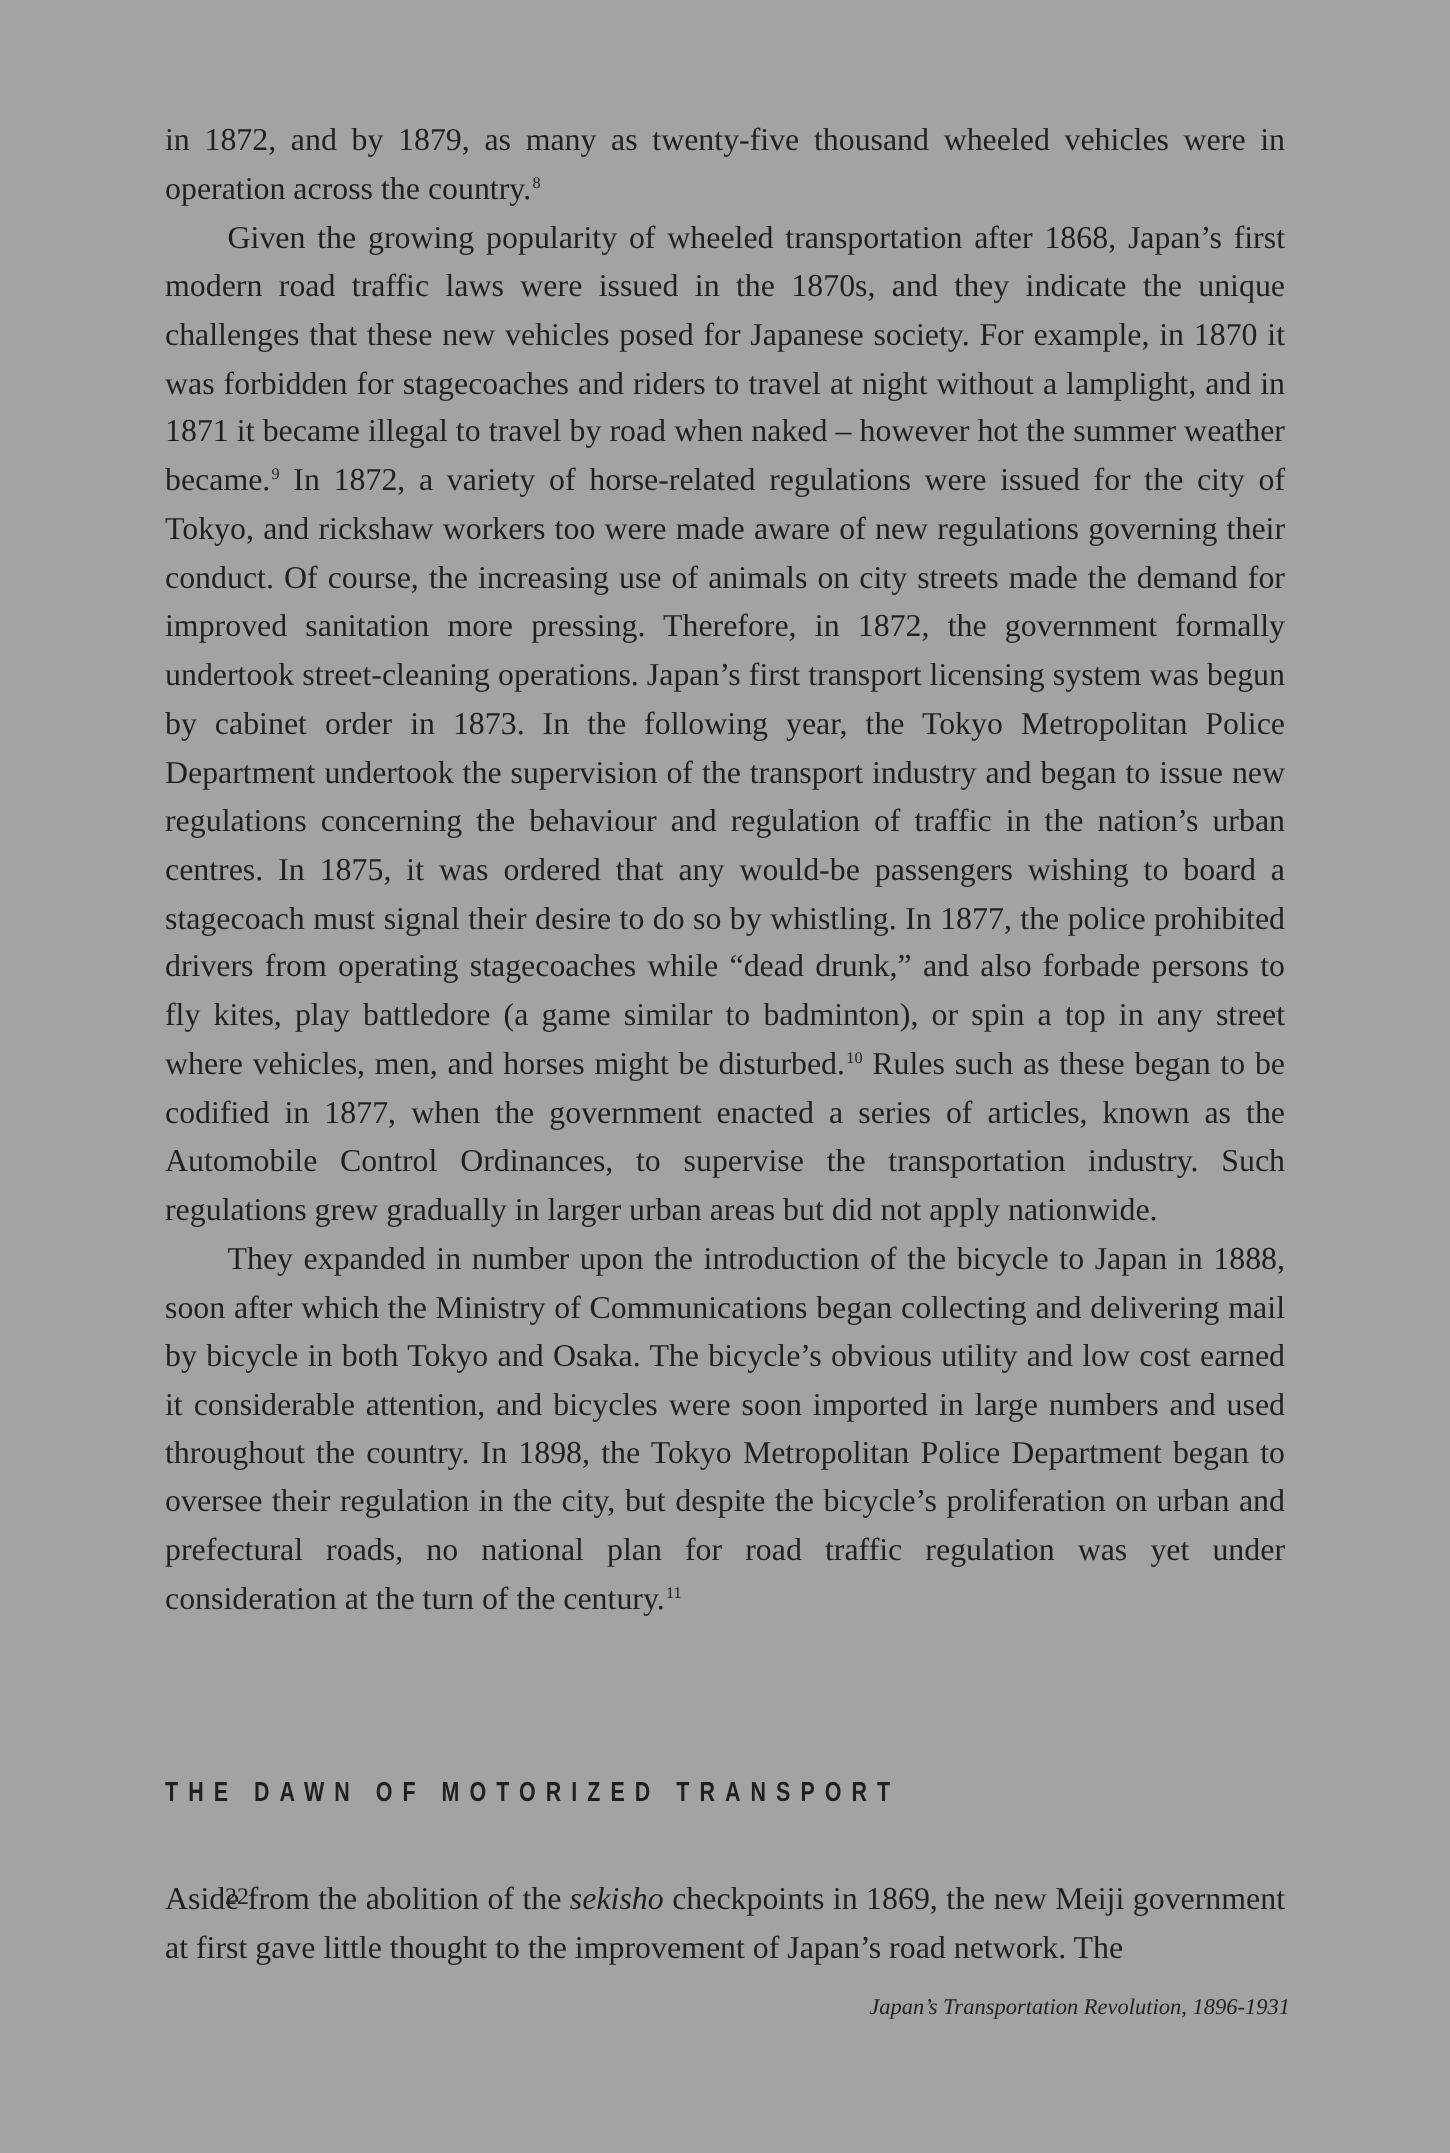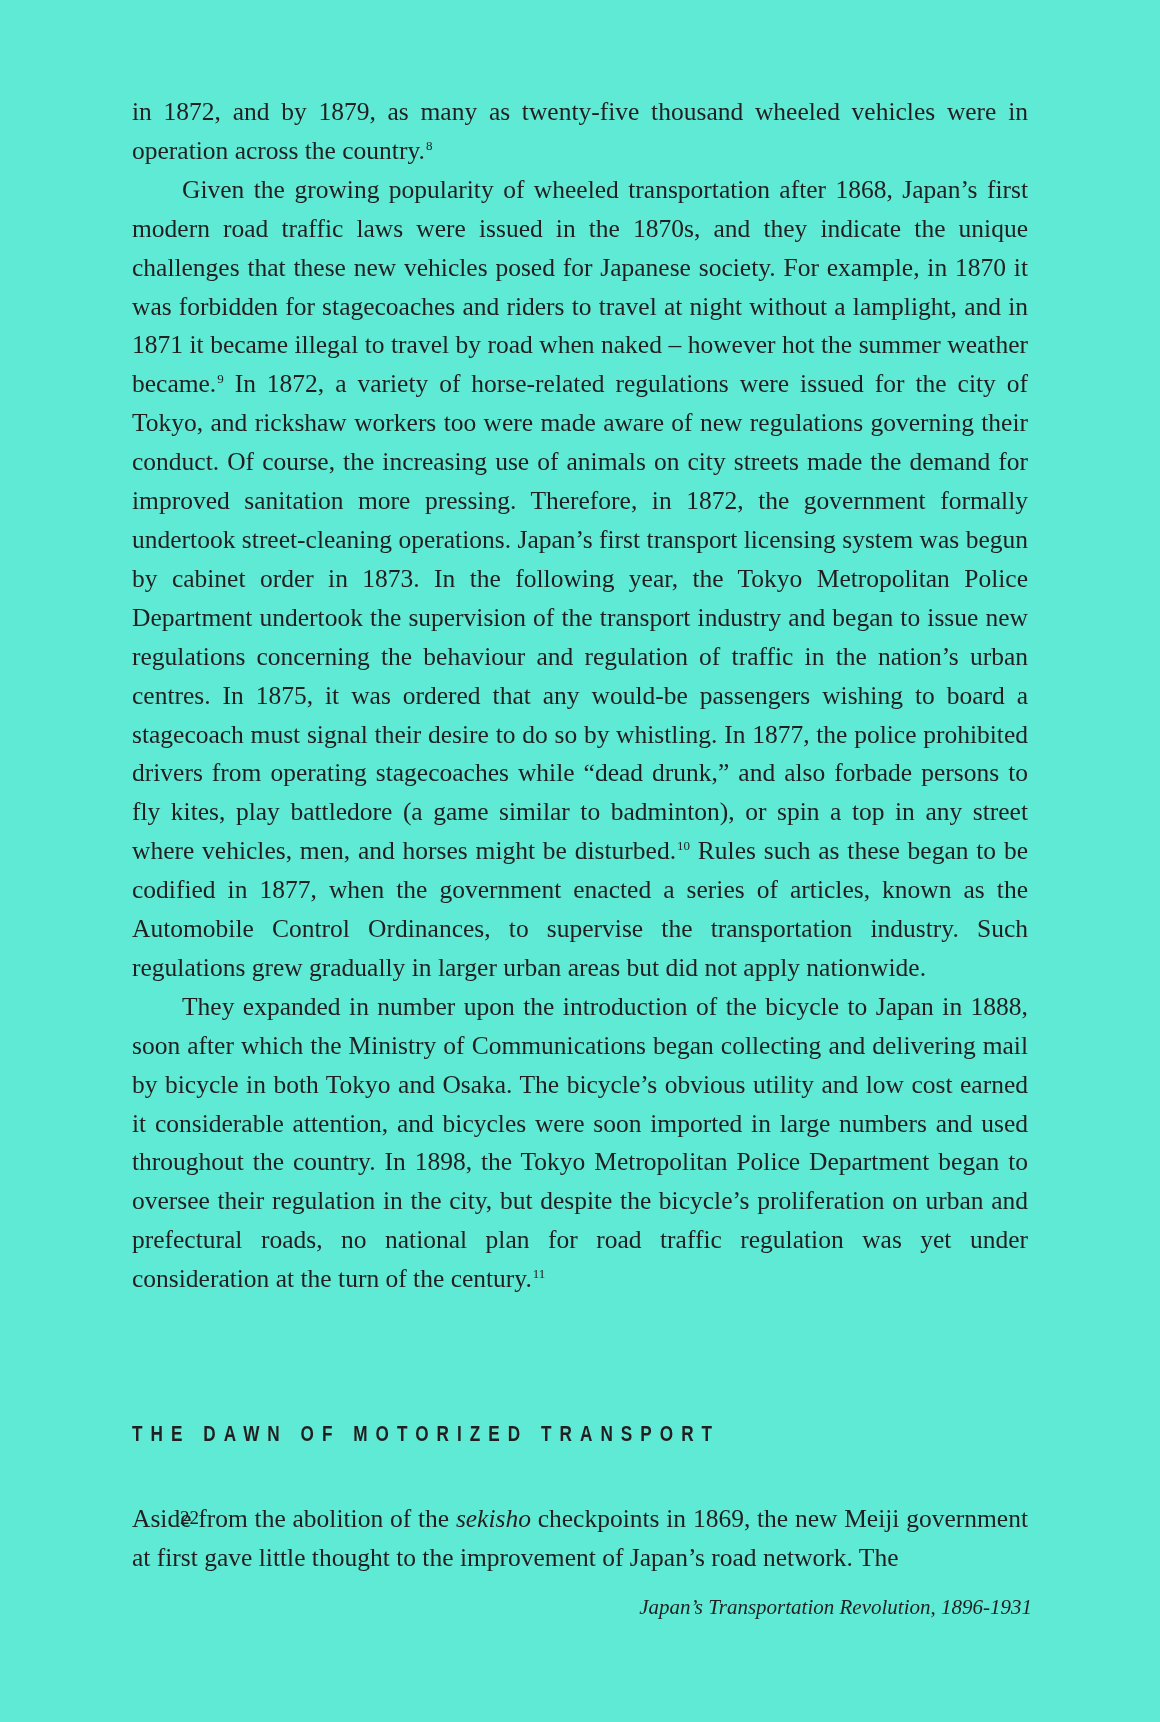--- a/index.html
+++ b/index.html
@@ -1,17 +1,17 @@
 <!DOCTYPE html>
 <html><head>
 <meta charset="utf-8">
 <style>
   html, body { margin: 0; padding: 0; background: #ffffff; }
   body { width: 1160px; height: 1722px; position: relative; overflow: hidden; }
-  .page { position: absolute; left: 0; top: 0; width: 1160px; height: 1722px; background: #5eead4; }
+  .page { position: absolute; left: 0; top: 0; width: 1160px; height: 1722px; background: #a3a3a3; }
   .column {
     position: absolute; left: 132px; top: 93px; width: 896px;
     font-family: "Liberation Serif", "DejaVu Serif", serif;
     font-size: 25.5px; line-height: 38.9px; color: #231f20;
     text-align: justify; hyphens: none;
   }
   .column p { margin: 0; }
   .column p.indent { text-indent: 50px; }
   sup.fn { font-size: 13px; line-height: 0; vertical-align: 9px; margin-left: 1px; }
   .heading {
@@ -29,21 +29,21 @@
   }
   .column2 p { margin: 0; }
   .footer-num {
     position: absolute; left: 180px; top: 1507px;
     font-family: "Liberation Serif", "DejaVu Serif", serif;
     font-size: 19px; color: #231f20;
   }
   .footer-title {
     position: absolute; right: 128px; top: 1595px;
     font-family: "Liberation Serif", "DejaVu Serif", serif;
-    font-style: italic; font-size: 21px; color: #231f20; white-space: nowrap;
+    font-style: italic; font-size: 18px; color: #231f20; white-space: nowrap;
   }
 </style>
 </head>
 <body>
 
 <div class="page">
   <div class="column" id="body-column">
       <p><span>in 1872, and by 1879, as many as twenty-five thousand wheeled vehicles were in operation across the country.</span><sup class="fn">8</sup></p>
       <p class="indent"><span>Given the growing popularity of wheeled transportation after 1868, Japan’s first modern road traffic laws were issued in the 1870s, and they indicate the unique challenges that these new vehicles posed for Japanese society. For example, in 1870 it was forbidden for stagecoaches and riders to travel at night without a lamplight, and in 1871 it became illegal to travel by road when naked – however hot the summer weather became.</span><sup class="fn">9</sup><span> In 1872, a variety of horse-related regulations were issued for the city of Tokyo, and rickshaw workers too were made aware of new regulations governing their conduct. Of course, the increasing use of animals on city streets made the demand for improved sanitation more pressing. Therefore, in 1872, the government formally undertook street-cleaning operations. Japan’s first transport licensing system was begun by cabinet order in 1873. In the following year, the Tokyo Metropolitan Police Department undertook the supervision of the transport industry and began to issue new regulations concerning the behaviour and regulation of traffic in the nation’s urban centres. In 1875, it was ordered that any would-be passengers wishing to board a stagecoach must signal their desire to do so by whistling. In 1877, the police prohibited drivers from operating stagecoaches while “dead drunk,” and also forbade persons to fly kites, play battledore (a game similar to badminton), or spin a top in any street where vehicles, men, and horses might be disturbed.</span><sup class="fn">10</sup><span> Rules such as these began to be codified in 1877, when the government enacted a series of articles, known as the Automobile Control Ordinances, to supervise the transportation industry. Such regulations grew gradually in larger urban areas but did not apply nationwide.</span></p>
       <p class="indent"><span>They expanded in number upon the introduction of the bicycle to Japan in 1888, soon after which the Ministry of Communications began collecting and delivering mail by bicycle in both Tokyo and Osaka. The bicycle’s obvious utility and low cost earned it considerable attention, and bicycles were soon imported in large numbers and used throughout the country. In 1898, the Tokyo Metropolitan Police Department began to oversee their regulation in the city, but despite the bicycle’s proliferation on urban and prefectural roads, no national plan for road traffic regulation was yet under consideration at the turn of the century.</span><sup class="fn">11</sup></p>

